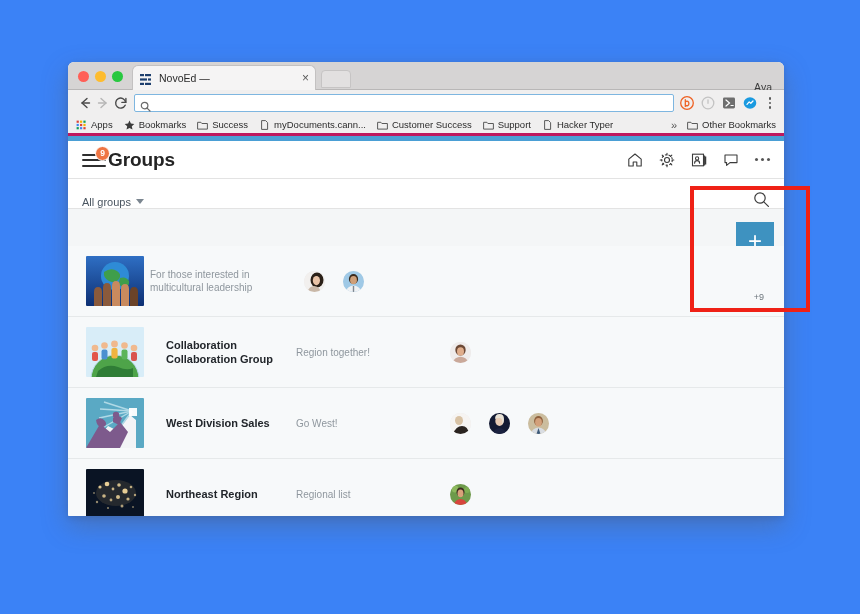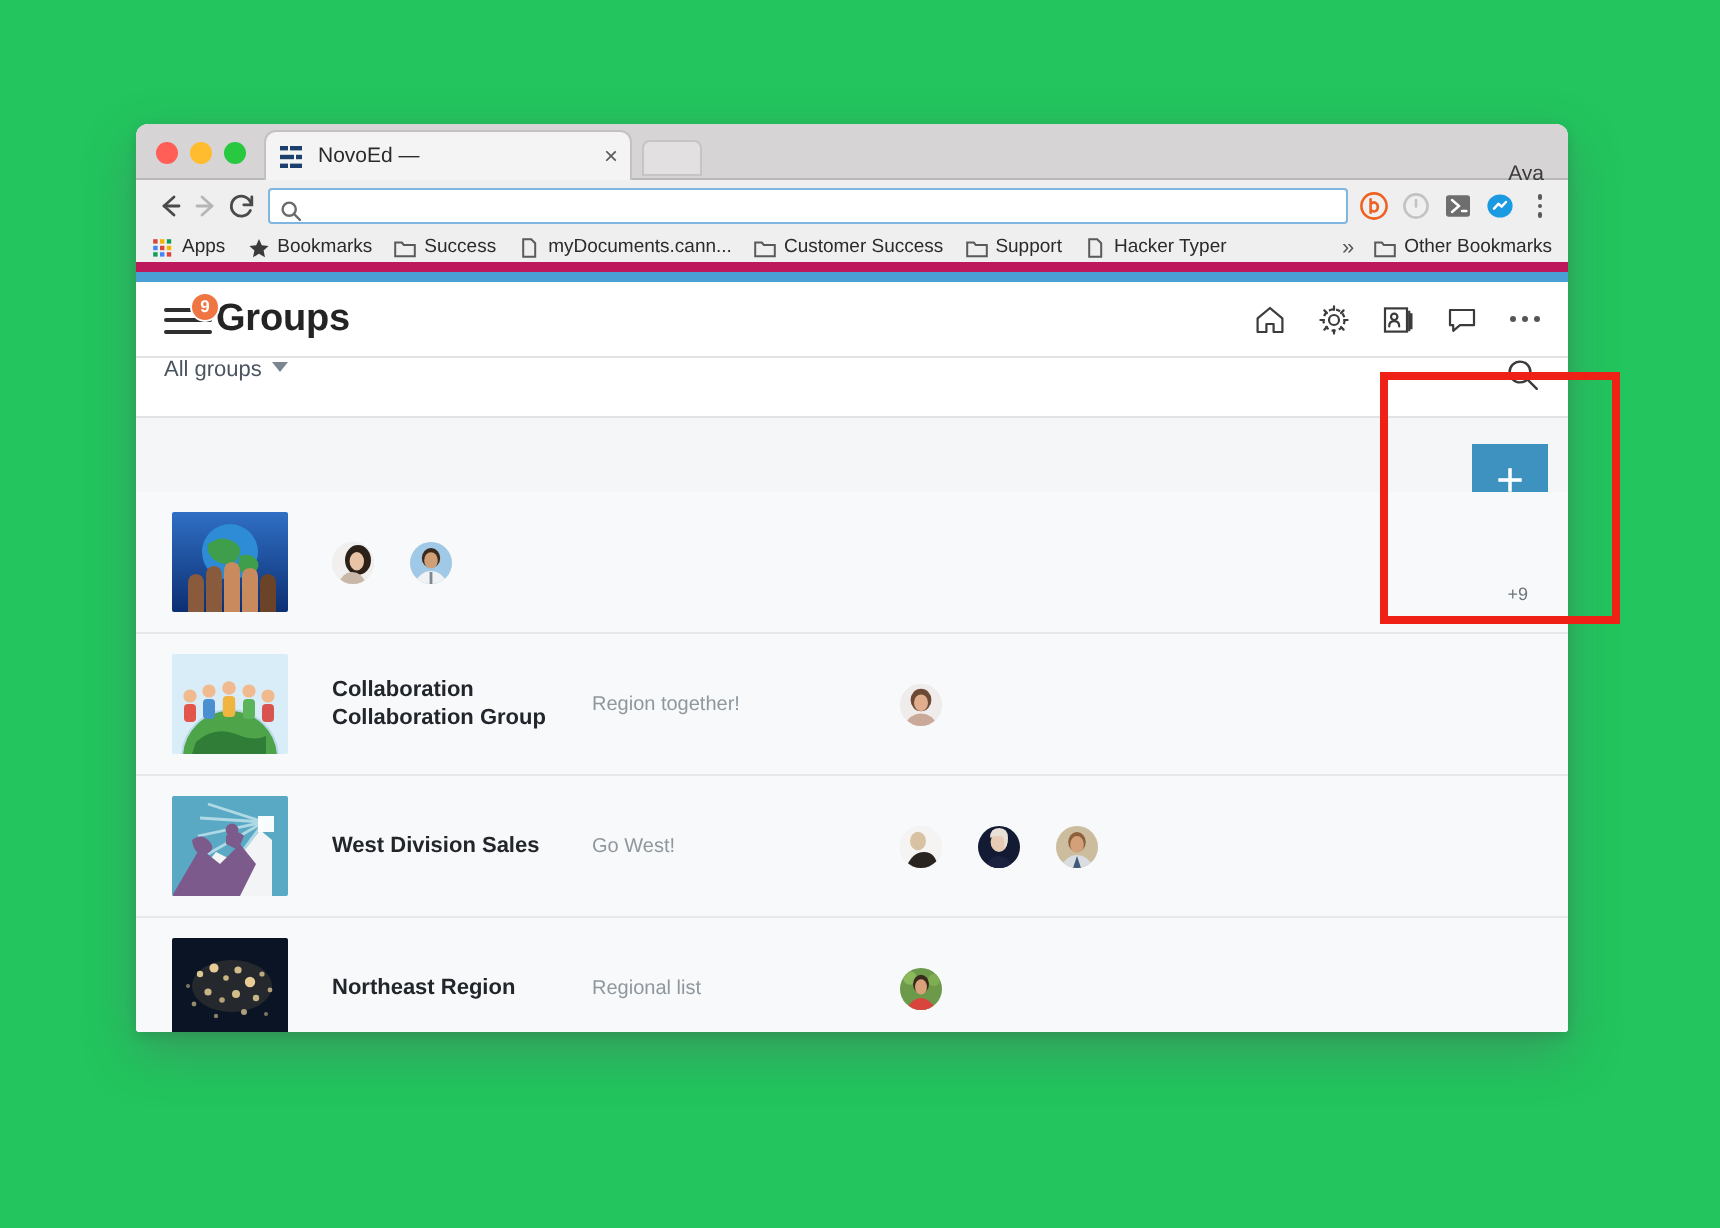--- a/index.html
+++ b/index.html
@@ -2,21 +2,21 @@
 <html><head>
 <meta charset="utf-8">
 <style>
   * { box-sizing: border-box; margin: 0; padding: 0; }
   html, body {
     width: 860px; height: 614px;
     background: #ffffff;
     font-family: "Liberation Sans", sans-serif;
     overflow: hidden;
   }
-  #stage { position: relative; width: 860px; height: 614px; background: #22c55e; }
+  #stage { position: relative; width: 860px; height: 614px; background: #3b82f6; }
 
   
   .browser {
     position: absolute; left: 68px; top: 62px;
     width: 716px; height: 454px;
     background: #ffffff;
     border-radius: 6px 6px 2px 2px;
     box-shadow: 0 10px 26px rgba(90,90,95,.38), 0 2px 6px rgba(0,0,0,.12);
     overflow: hidden;
   }
@@ -76,21 +76,21 @@
   .omni-text { font-size: 10px; color: #2b2b2b; flex: 1 1 auto; }
   .ext-icons { display: flex; align-items: center; gap: 7px; flex: 0 0 auto; }
   .ext { width: 14px; height: 14px; display: block; }
   .kebab { width: 12px; display: flex; flex-direction: column; align-items: center; gap: 2px; }
   .kebab i { width: 2.5px; height: 2.5px; border-radius: 50%; background: #5a5a5a; display: block; }
 
   
   .bookmarks {
     position: relative; height: 20px;
     background: #f0efef;
-    border-bottom: 5px solid #be185d;
+    border-bottom: 3px solid #be185d;
     display: flex; align-items: center; padding: 0 8px;
     font-size: 9.5px; color: #2b2b2b;
   }
   .bm { display: flex; align-items: center; gap: 4px; margin-right: 11px; white-space: nowrap; }
   .bm-ico { width: 11px; height: 10px; flex: 0 0 auto; }
   .bm-overflow { margin-left: auto; display: flex; align-items: center; gap: 10px; }
   .chev2 { color: #555; font-size: 11px; }
 
   
   .blue-strip { height: 5px; background: #4a9fd5; }
@@ -121,21 +121,21 @@
   }
   .header-icons { margin-left: auto; display: flex; align-items: center; gap: 16px; }
   .hicon { width: 16px; height: 16px; display: block; color: #3b3b3b; }
   .hdots { display: flex; gap: 3px; align-items: center; }
   .hdots i { width: 3px; height: 3px; border-radius: 50%; background: #555; display: block; }
 
   
   .filterbar {
     position: relative; height: 30px; background: #ffffff;
     border-bottom: 1px solid #e3e3e3;
-    display: flex; align-items: flex-start; padding: 0 14px;
+    display: flex; align-items: flex-end; padding: 0 14px;
   }
   .filter-label { font-size: 11px; color: #4a5560; }
   .caret {
     display: inline-block; margin-left: 5px;
     border-left: 4px solid transparent; border-right: 4px solid transparent;
     border-top: 5px solid #7b8690; vertical-align: 2px;
   }
   .search-ico-btn { margin-left: auto; width: 17px; height: 17px; }
 
   
@@ -464,20 +464,21 @@
                   <path d="M8 50 v-14 q0 -5 4 -5 q4 0 4 5 v14z"></path>
                   <path d="M17 50 v-18 q0 -5 4 -5 q4 0 4 5 v18z"></path>
                 </g>
                 <g fill="#c98a5e">
                   <path d="M26 50 v-20 q0 -5 4 -5 q4 0 4 5 v20z"></path>
                   <path d="M35 50 v-17 q0 -5 4 -5 q4 0 4 5 v17z"></path>
                 </g>
                 <path d="M44 50 v-14 q0 -5 4 -5 q4 0 4 5 v14z" fill="#6b4328"></path>
               </svg>
             </div>
+            <div class="row-desc">For those interested in multicultural leadership</div>
             <div class="avatars">
               <span class="av">
                 <svg viewBox="0 0 21 21">
                     <rect width="21" height="21" fill="#f2f0ee"></rect>
                   <ellipse cx="13" cy="9" rx="6.5" ry="7.5" fill="#2b2118"></ellipse>
                   <ellipse cx="12.4" cy="9.6" rx="3.6" ry="4.6" fill="#e9c3a6"></ellipse>
                   <path d="M3 21 q2.5 -6 7 -6 q5 0 7 6z" fill="#c9b8a8"></path>
                   </svg>
               </span>
               <span class="av">

